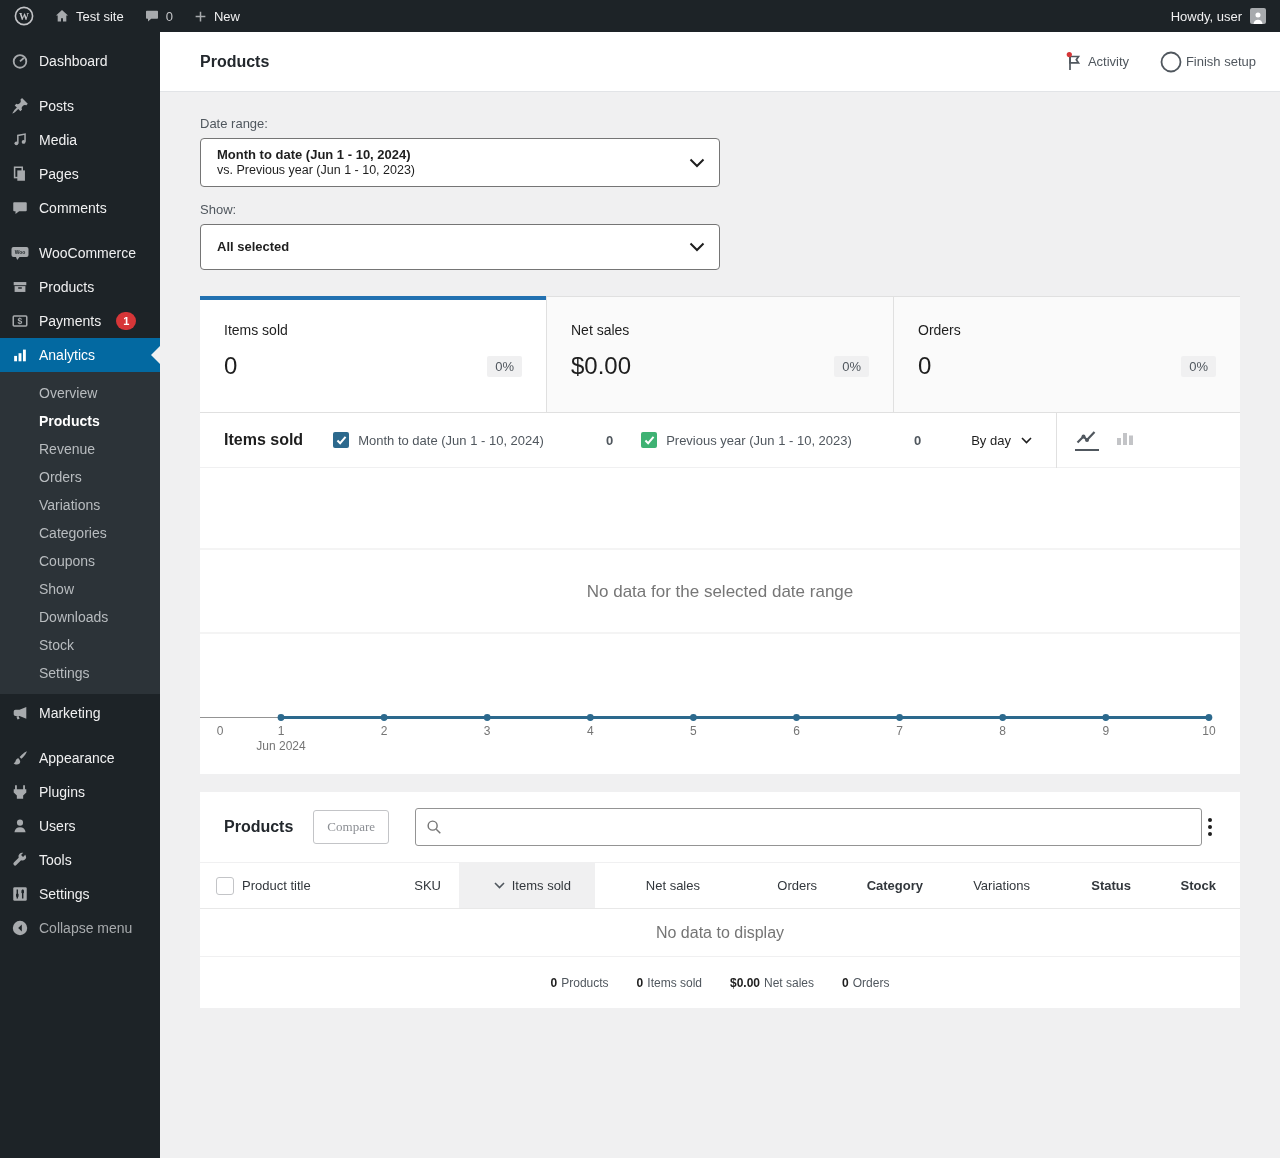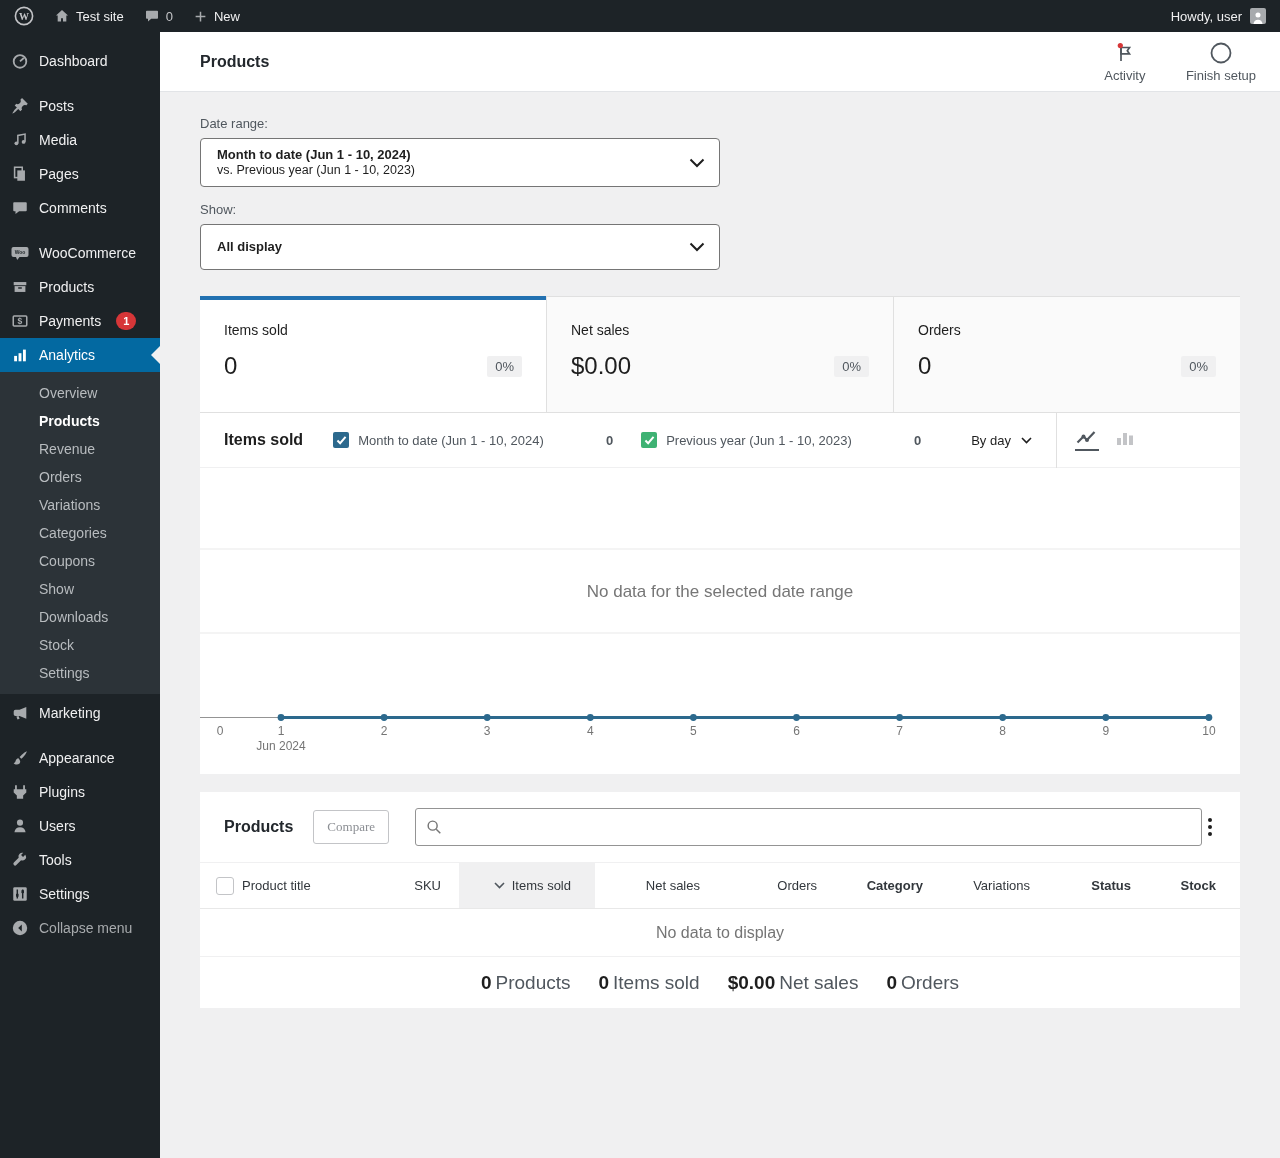--- a/index.html
+++ b/index.html
@@ -31,21 +31,21 @@
   .badge { background:#d63638; color:#fff; border-radius:10px; font-size:11px; line-height:18px; padding:0 7px; margin-left:6px; font-weight:600; }
   .submenu { background:#2c3338; padding:7px 0; }
   .sub-item { font-size:14px; color:#b8bcbf; padding:6px 0 6px 39px; line-height:16px; cursor:pointer; }
   .sub-item.current { color:#fff; font-weight:bold; }
 
   
   .content { position:absolute; top:32px; left:160px; width:1120px; height:1126px; }
   .topbar { height:60px; background:#fff; border-bottom:1px solid #e2e4e7; display:flex; align-items:center; padding:0 24px 0 40px; }
   .page-title { font-size:16px; font-weight:600; color:#23282d; }
   .topbar-actions { margin-left:auto; display:flex; gap:26px; }
-  .top-action { display:flex; flex-direction:column; align-items:center; gap:3px; color:#50575e; font-size:13px; cursor:pointer; min-width:70px; }
+  .top-action { display:flex; flex-direction:row; align-items:center; gap:3px; color:#50575e; font-size:13px; cursor:pointer; min-width:70px; }
   .top-action .ticon { height:24px; display:flex; align-items:center; }
 
   .page { padding:24px 40px 0 40px; }
   .filter-label { font-size:13px; color:#50575e; margin-bottom:7px; }
   .select-box { width:520px; background:#fff; border:1px solid #757575; border-radius:4px; position:relative; cursor:pointer; padding:8px 40px 8px 16px; }
   .select-box .l1 { font-size:13px; font-weight:bold; color:#1e1e1e; line-height:16px; }
   .select-box .l2 { font-size:12.5px; color:#1e1e1e; line-height:15px; }
   .select-box .chev { position:absolute; right:14px; top:50%; transform:translateY(-50%); }
   .mb14 { margin-bottom:15px; }
   .single { padding-top:14px; padding-bottom:14px; }
@@ -101,21 +101,21 @@
   .th-sku { width:62px; padding-right:18px; }
   .th-items { width:136px; padding-right:24px; background:#f0f0f1; gap:7px; cursor:pointer; }
   .th-net { width:105px; }
   .th-orders { width:117px; }
   .th-cat { width:120px; padding-right:14px; font-weight:700; }
   .th-var { width:113px; padding-right:20px; }
   .th-status { width:101px; padding-right:20px; font-weight:700; }
   .th-stock { width:89px; padding-right:24px; font-weight:700; }
 
   .tbody-empty { height:47px; display:flex; align-items:center; justify-content:center; font-size:16px; color:#757575; }
-  .tsummary { height:52px; border-top:1px solid #f0f0f1; display:flex; align-items:center; justify-content:center; gap:28px; font-size:19px; color:#50575e; }
+  .tsummary { height:52px; border-top:1px solid #f0f0f1; display:flex; align-items:center; justify-content:center; gap:28px; font-size:12px; color:#50575e; }
   .tsummary b { color:#1e1e1e; font-weight:700; margin-right:4px; }
 </style>
 </head>
 <body>
 
 <div class="adminbar">
   <div class="ab-left">
     <div class="ab-item" style="padding-left:14px;">
       <span>
         <svg width="20" height="20" viewBox="0 0 20 20">
@@ -359,21 +359,21 @@
       <div class="l2">vs. Previous year (Jun 1 - 10, 2023)</div>
       <span class="chev">
         <svg width="16" height="10" viewBox="0 0 16 10">
             <path d="M1.5 1.5 8 8l6.5-6.5" fill="none" stroke="#1e1e1e" stroke-width="2"></path>
           </svg>
       </span>
     </div>
 
     <div class="filter-label">Show:</div>
     <div class="select-box single">
-      <div class="l1">All display</div>
+      <div class="l1">All selected</div>
       <span class="chev">
         <svg width="16" height="10" viewBox="0 0 16 10">
             <path d="M1.5 1.5 8 8l6.5-6.5" fill="none" stroke="#1e1e1e" stroke-width="2"></path>
           </svg>
       </span>
     </div>
 
     <div class="analytics-card">
       <div class="tabs">
         <div class="tab active">

